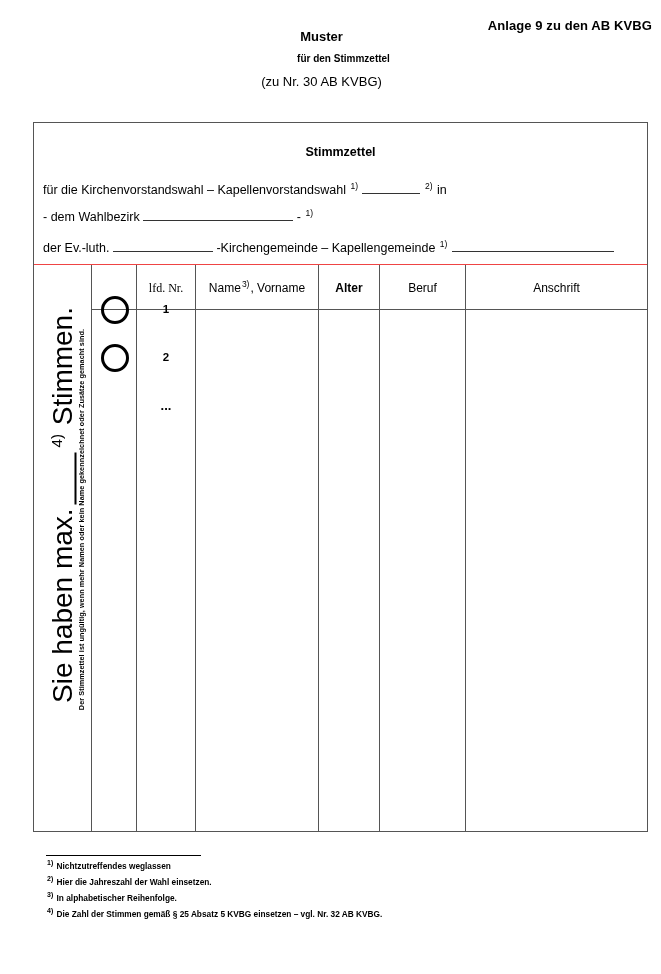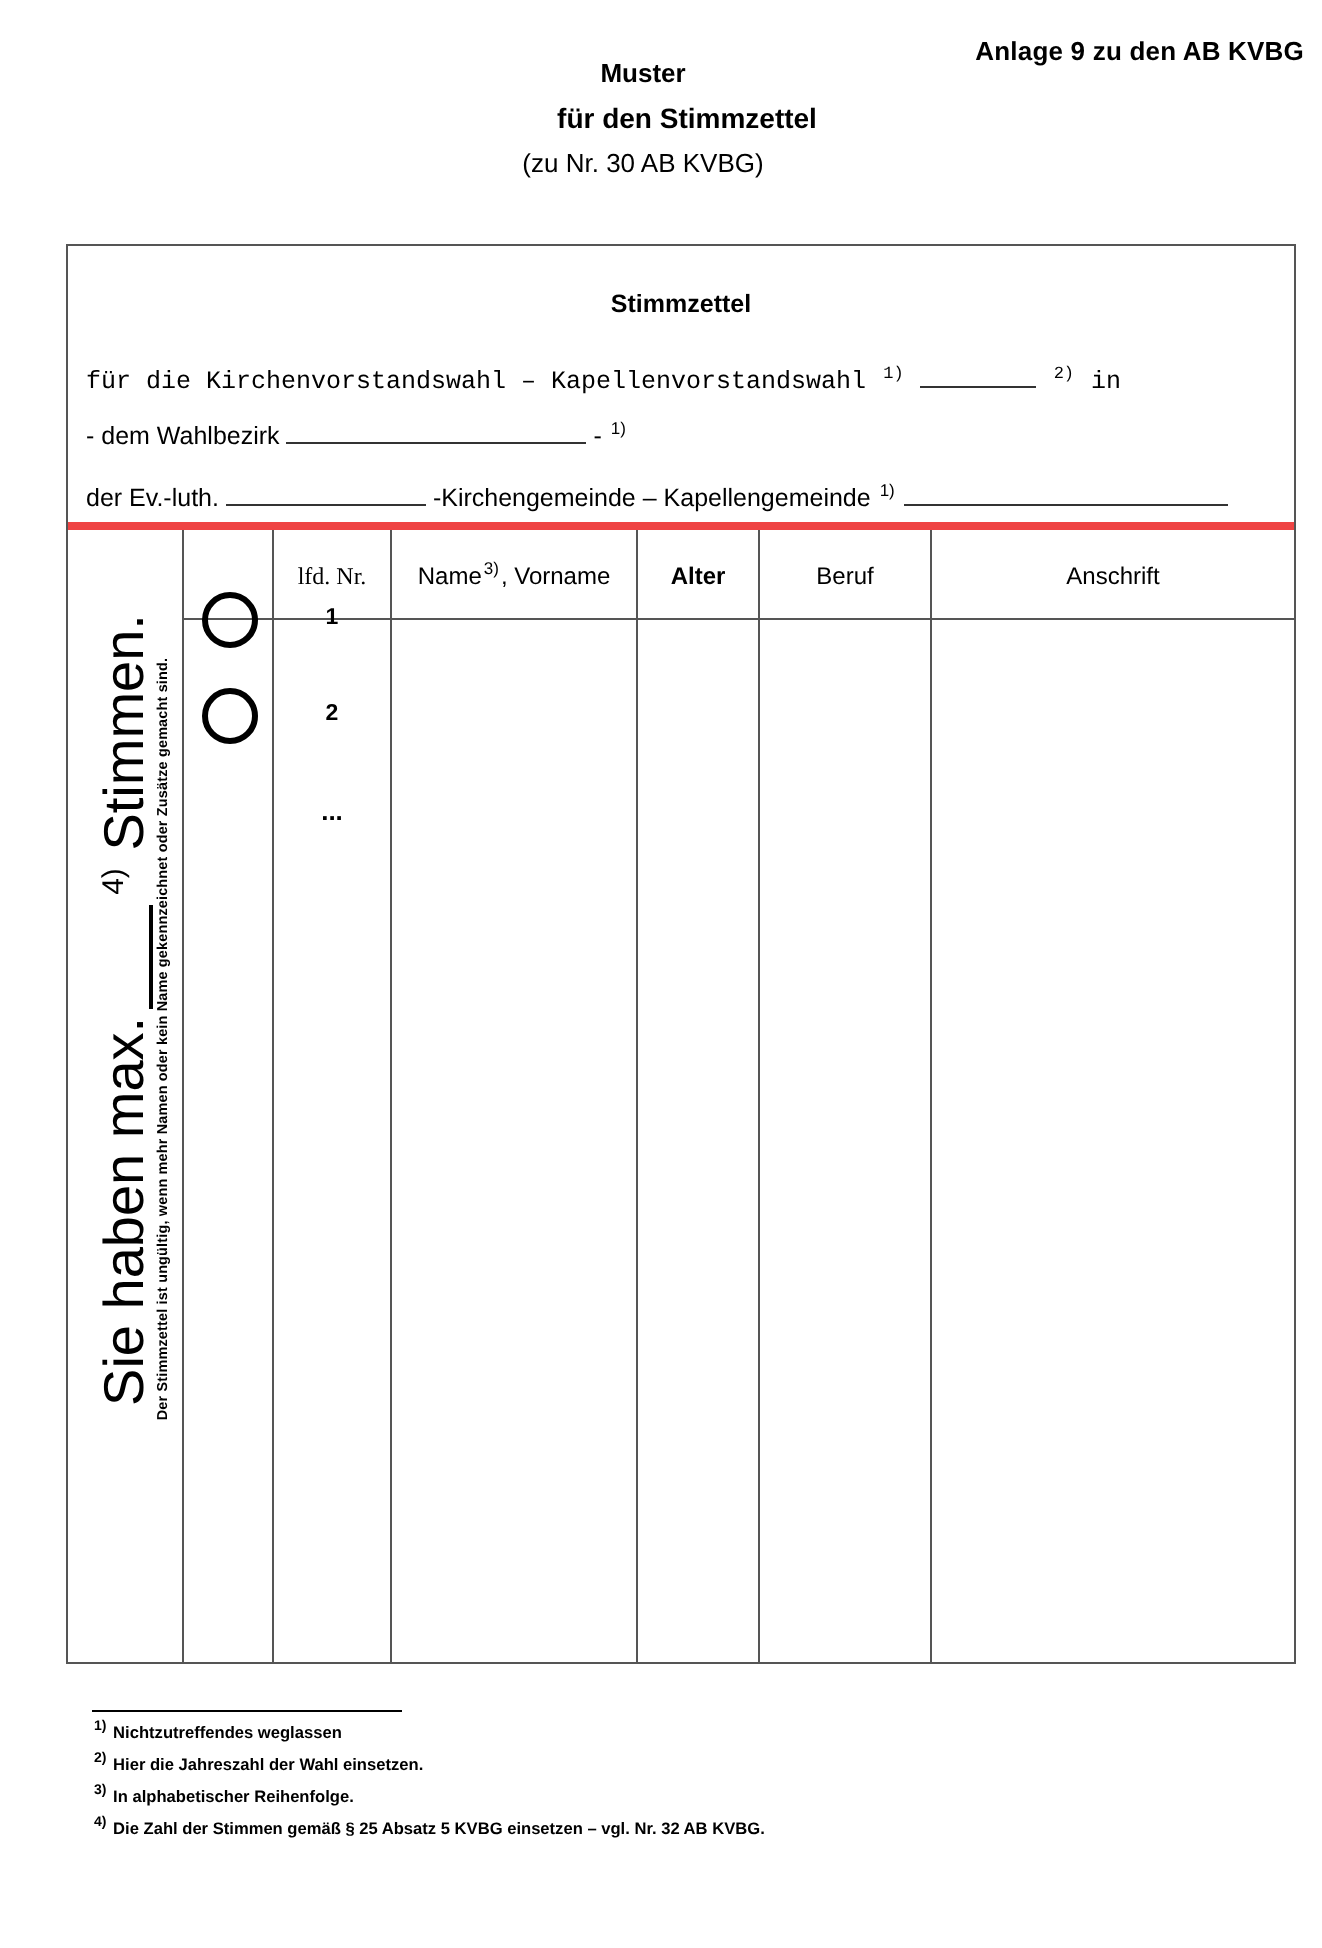--- a/index.html
+++ b/index.html
@@ -35,21 +35,21 @@
     left: 0;
     width: 643px;
     text-align: center;
   }
   .title-line-1 {
     font-size: 13px;
     font-weight: bold;
     line-height: 22px;
   }
   .title-line-2 {
-    font-size: 14px;
+    font-size: 10px;
     font-weight: bold;
     line-height: 22px;
     padding-left: 44px;
   }
   .title-line-3 {
     font-size: 13px;
     font-weight: normal;
     line-height: 24px;
   }
 
@@ -65,35 +65,35 @@
   }
 
   
   .ballot-head {
     position: absolute;
     left: 0;
     top: 0;
     width: 613px;
     height: 142px;
     box-sizing: border-box;
-    border-bottom: 4px solid #ef4444;
+    border-bottom: 1px solid #ef4444;
   }
   .ballot-head-title {
     text-align: center;
     font-size: 12.5px;
     font-weight: bold;
     margin-top: 22px;
   }
   .head-row {
     font-size: 12.5px;
     margin-left: 9px;
     white-space: nowrap;
     line-height: 15px;
   }
-  .head-row-1 { margin-top: 23px; font-family: Liberation Mono, monospace; }
+  .head-row-1 { margin-top: 23px; }
   .head-row-2 { margin-top: 11px; }
   .head-row-3 { margin-top: 15px; }
 
   sup.fn {
     font-size: 8.5px;
     vertical-align: super;
     line-height: 0;
     padding: 0 1px;
   }
   .blank {

